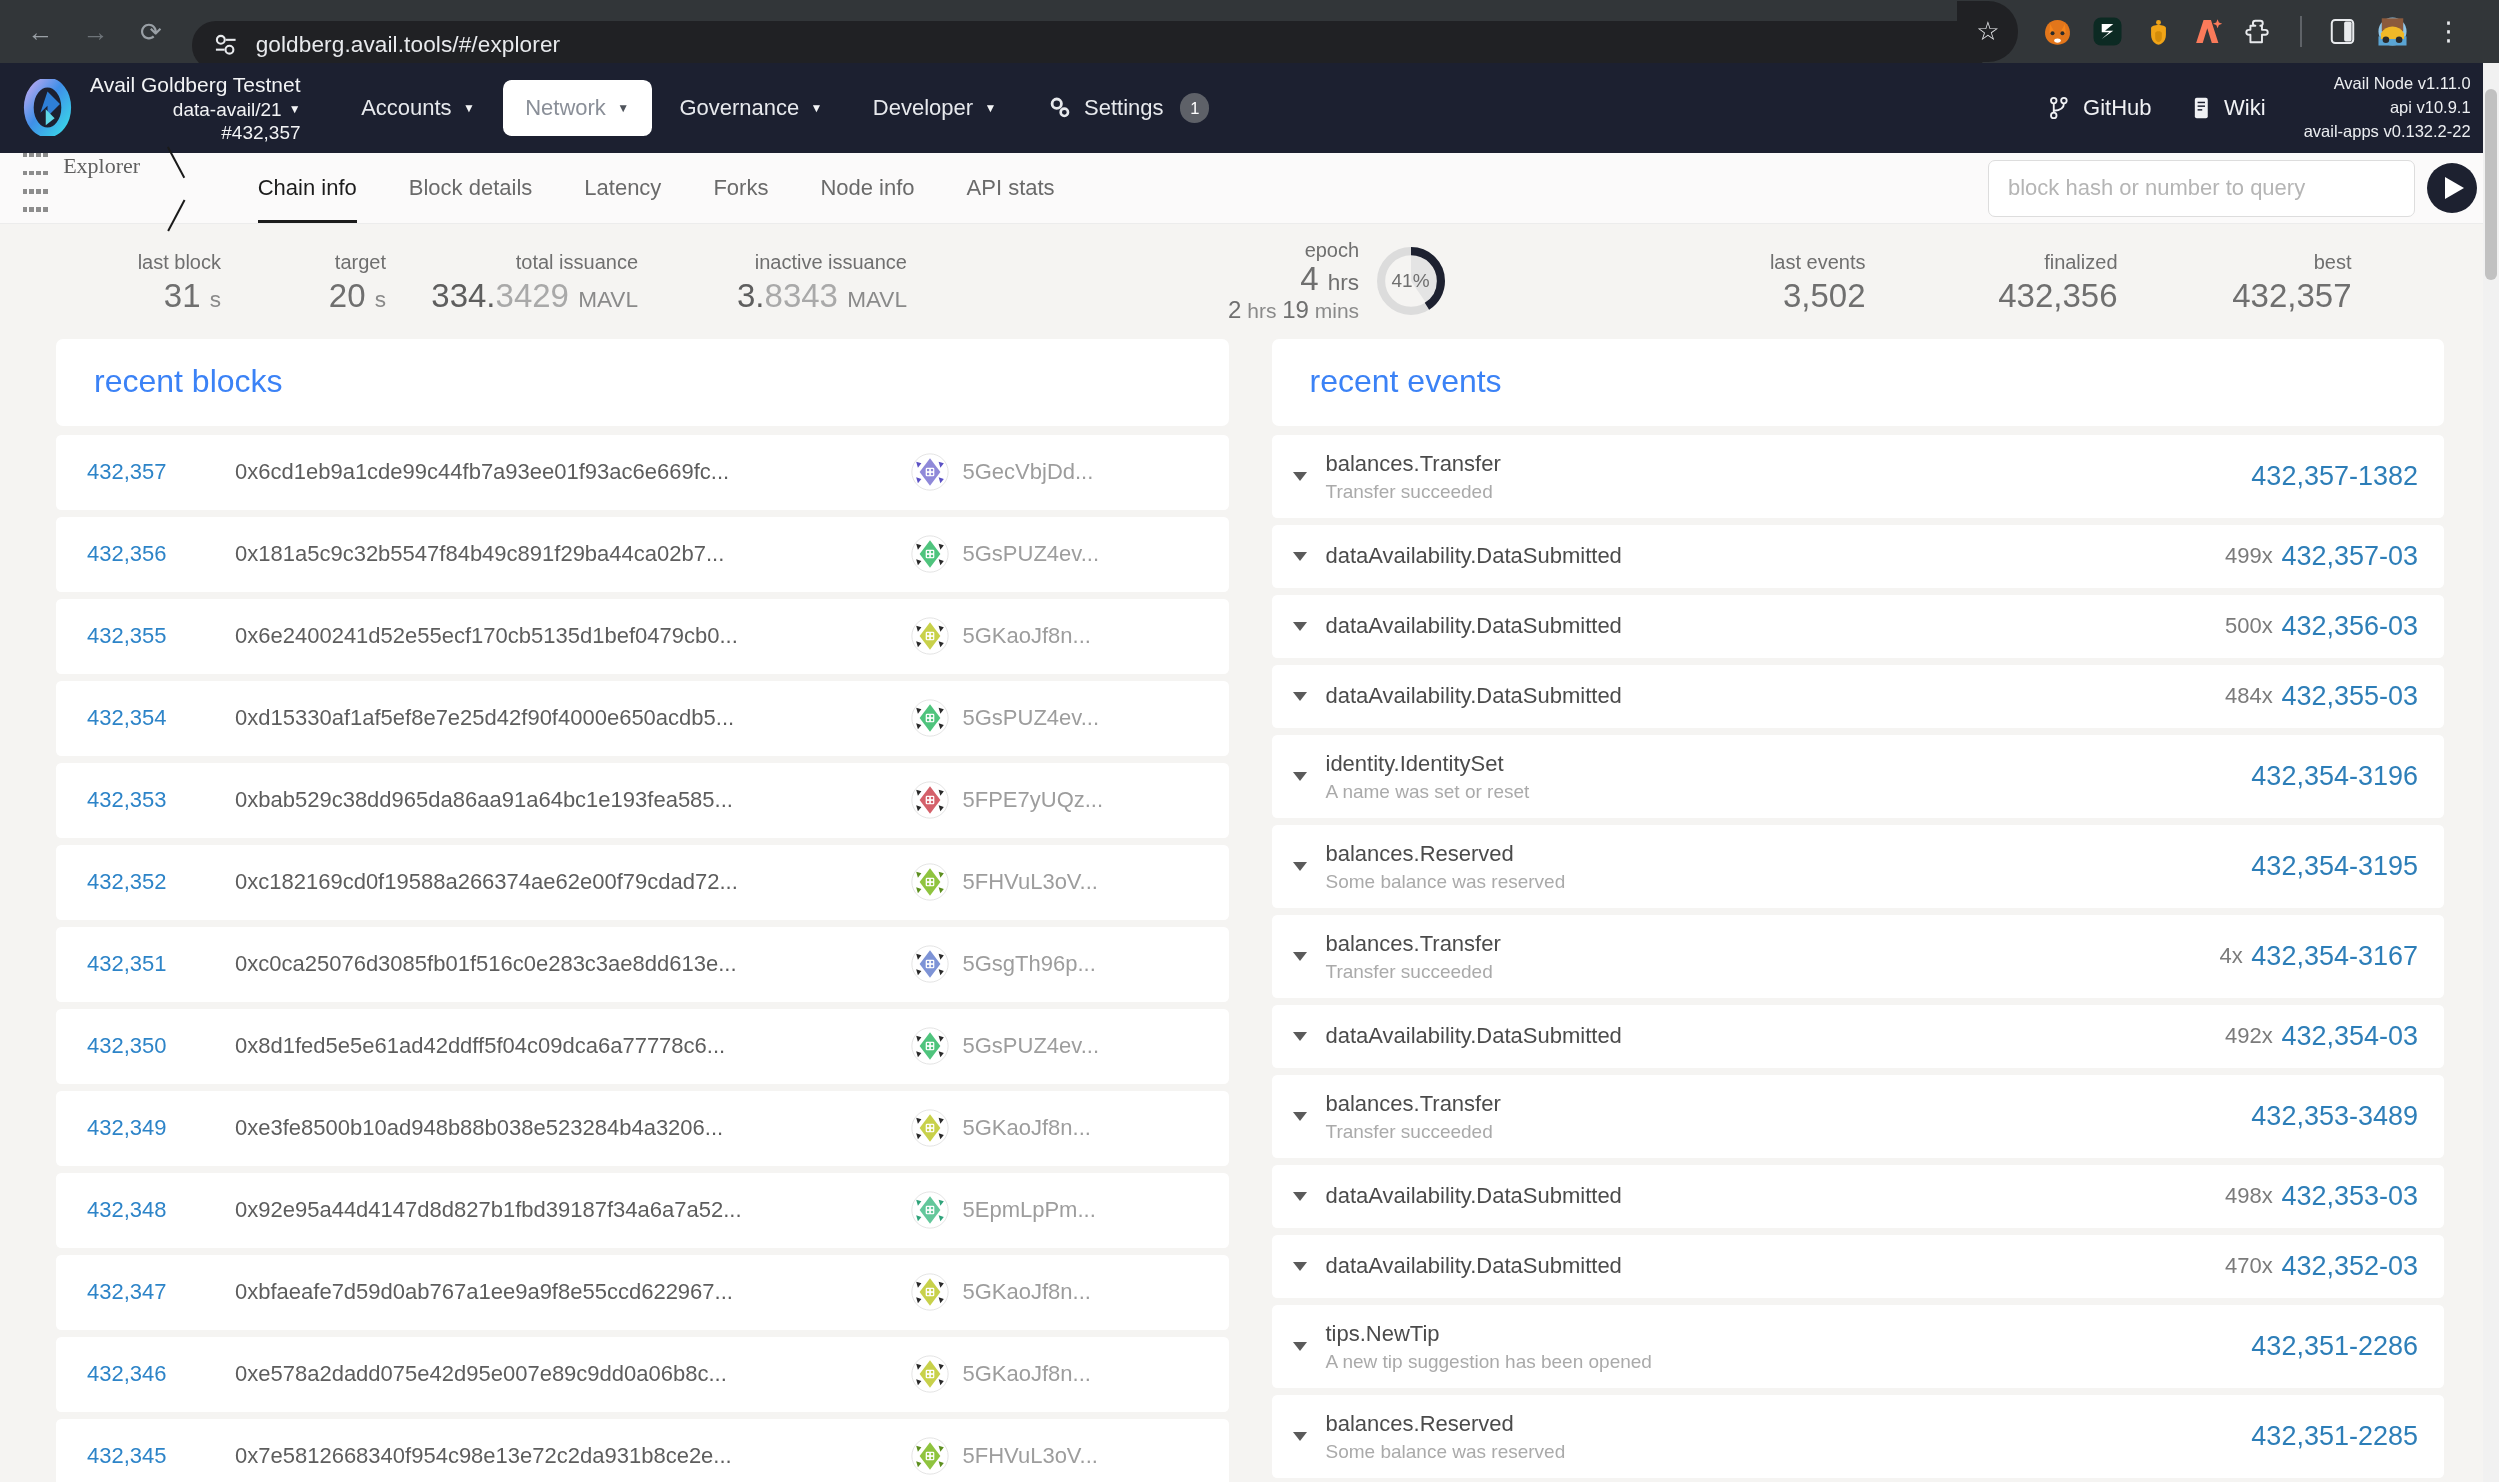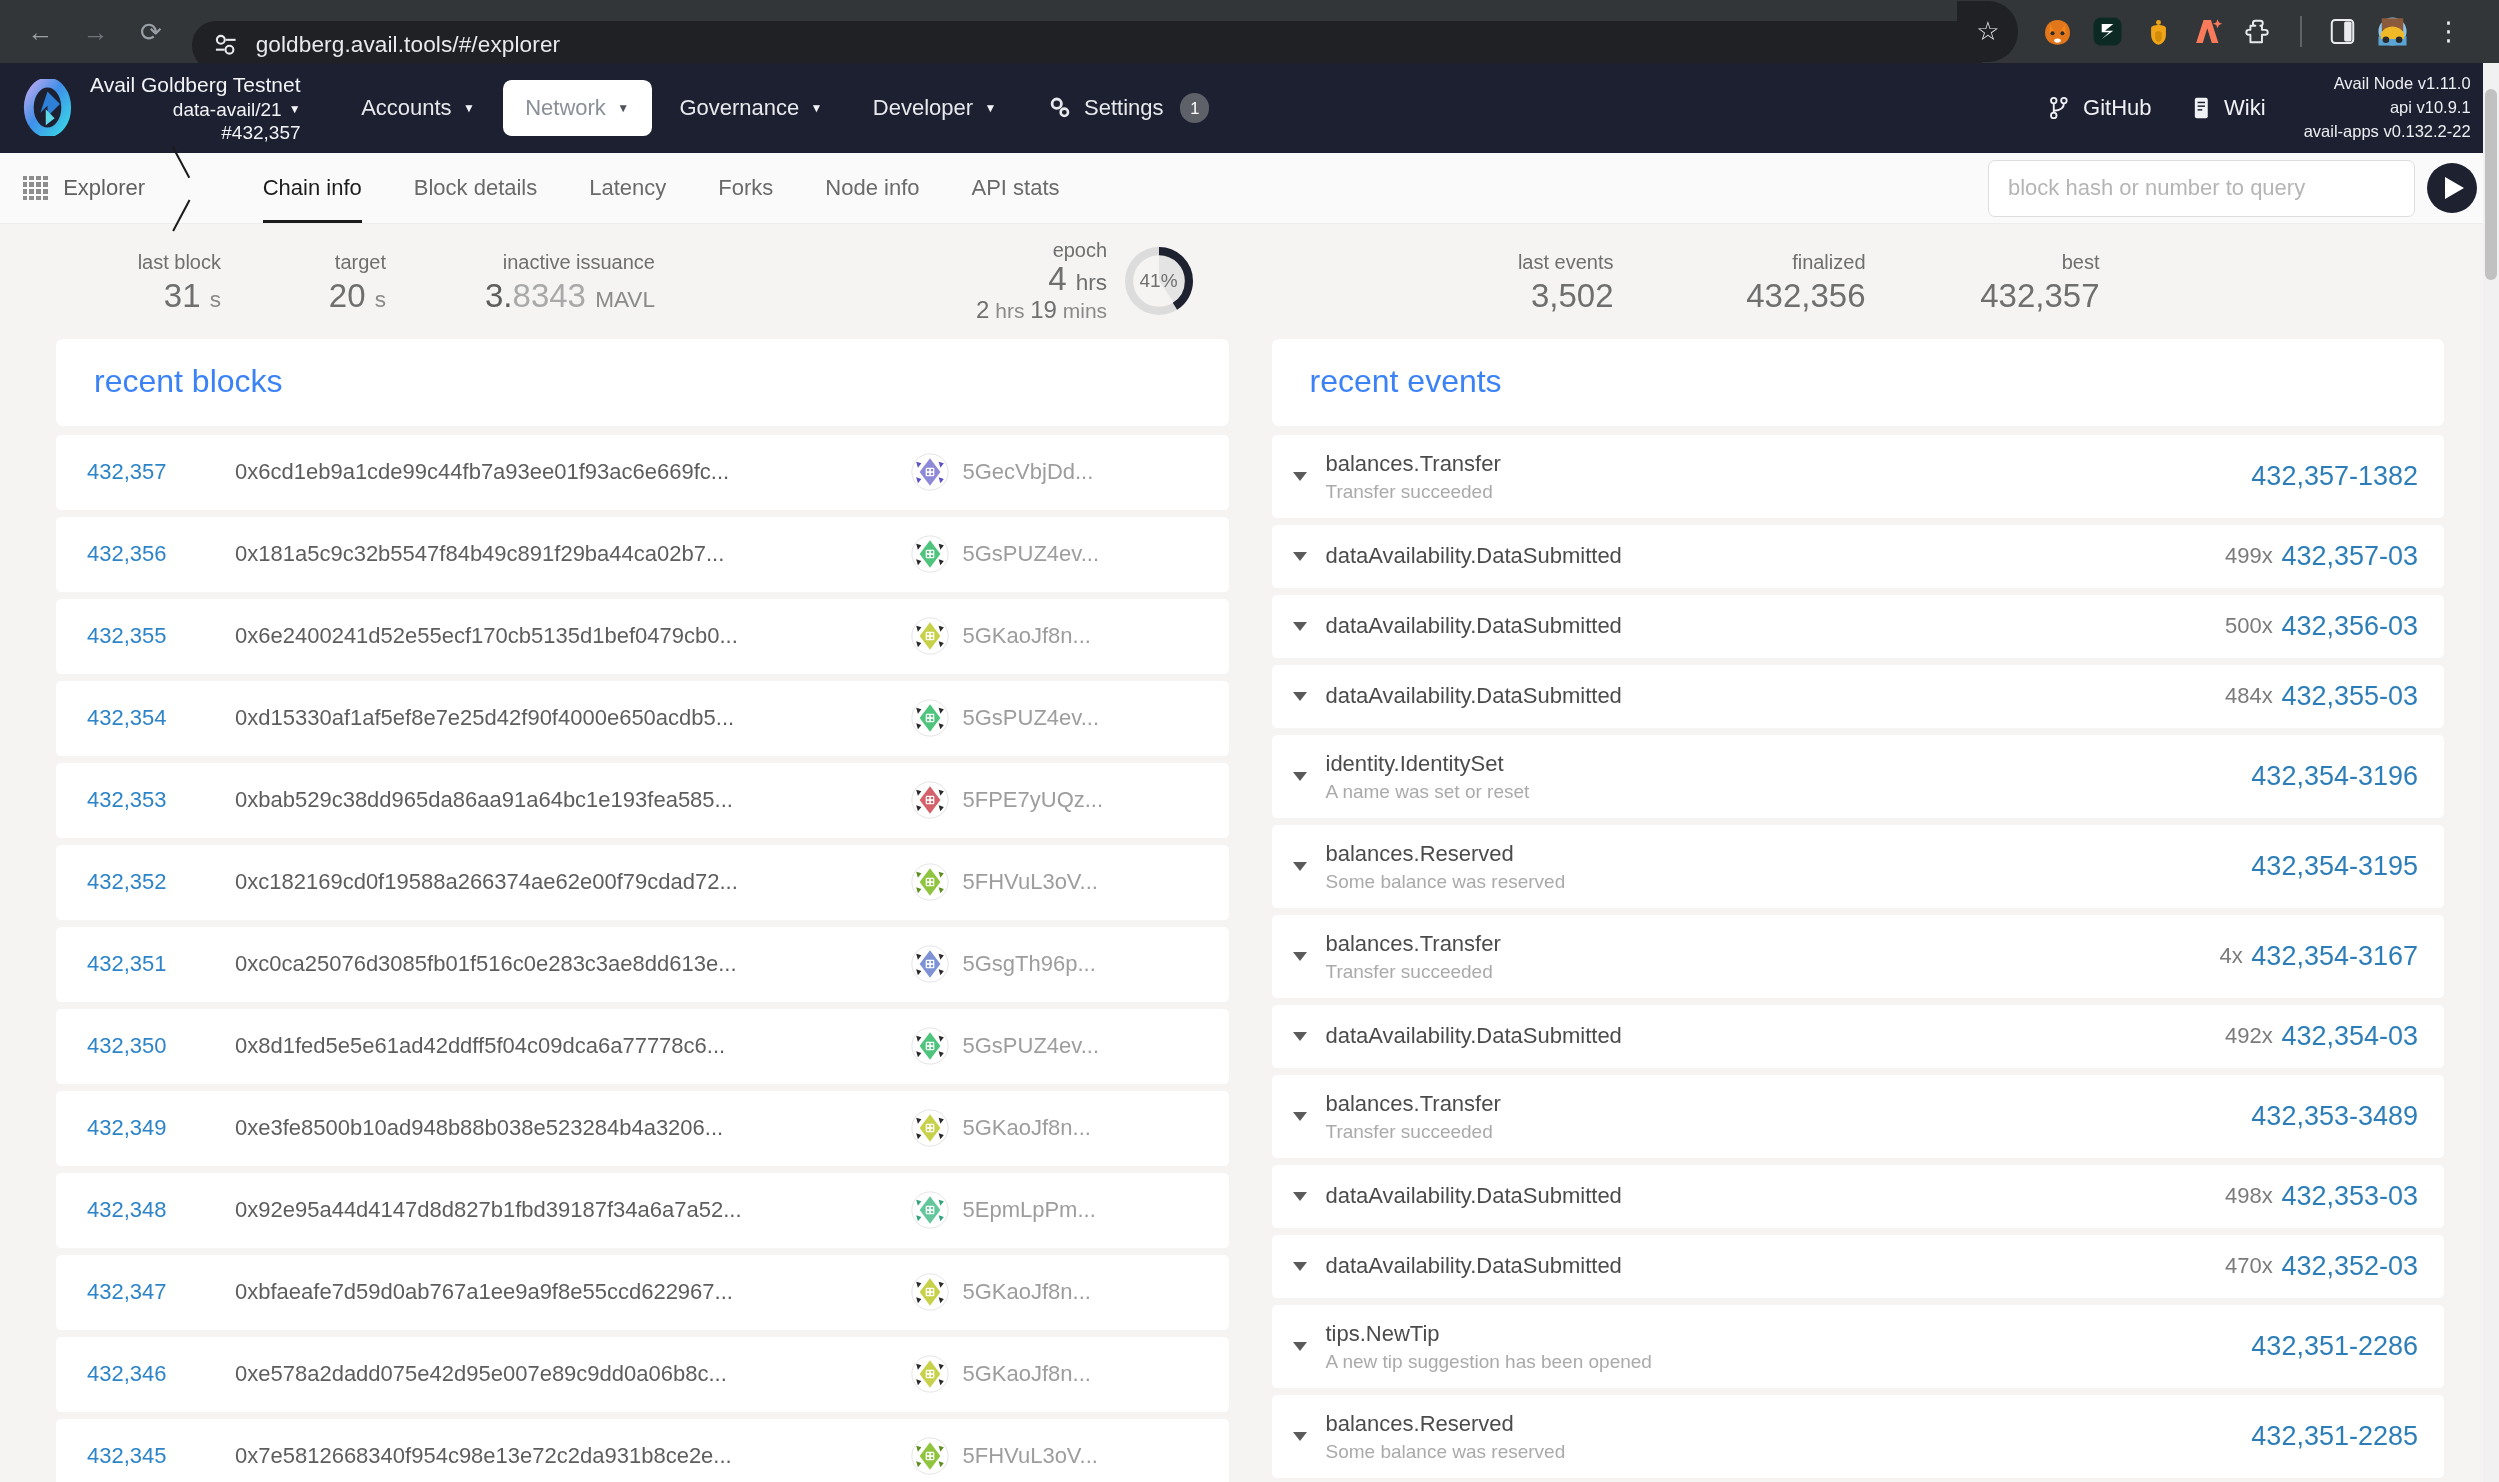--- a/index.html
+++ b/index.html
@@ -66,21 +66,21 @@
   .hdr-right { margin-left: auto; display: flex; align-items: center; gap: 38px; padding-right: 10.4px; }
   .hdr-link { display: flex; align-items: center; gap: 12px; color: #f0f1f4; font-size: 22px; }
   .hdr-link svg { width: 22.6px; height: 24px; }
   .versions { text-align: right; color: #eceef1; font-size: 16.5px; line-height: 1.45; }
 
   
   .tabbar {
     height: 71px; background: #fbfafa; display: flex; align-items: stretch;
     border-bottom: 0.9px solid #ececec; position: relative;
   }
-  .explorer-crumb { display: flex; align-items: center; gap: 15.6px; padding: 0 22.6px 0 22.6px; flex: none; }
+  .explorer-crumb { display: flex; gap: 15.6px; padding: 0 22.6px 0 22.6px; flex: none; font-family: Liberation Serif, serif; }
   .grid-icon { display: grid; grid-template-columns: repeat(4, 4.3px); grid-gap: 2.6px; }
   .grid-icon i { width: 4.3px; height: 4.3px; background: #8d8d8d; display: block; }
   .crumb-label { color: #5f5f5f; font-size: 22px; }
   .chev {
     width: 38px; position: relative; flex: none;
   }
   .chev::before, .chev::after {
     content: ""; position: absolute; left: 5.2px; width: 35px; height: 1.7px; background: #1a1a1a;
     transform-origin: left center;
   }
@@ -360,20 +360,24 @@
 
 <div class="summary">
   <div class="stat" style="width:165px">
     <div class="stat-label">last block</div>
     <div class="stat-val"><span>31</span> <span class="unit">s</span></div>
   </div>
   <div class="stat" style="width:165px">
     <div class="stat-label">target</div>
     <div class="stat-val"><span>20</span> <span class="unit">s</span></div>
   </div>
+  <div class="stat" style="width:252px">
+    <div class="stat-label">total issuance</div>
+    <div class="stat-val"><span class="strong">334.</span><span class="dim">3429</span> <span class="unit">MAVL</span></div>
+  </div>
   <div class="stat" style="width:269px">
     <div class="stat-label">inactive issuance</div>
     <div class="stat-val"><span class="strong">3.</span><span class="dim">8343</span> <span class="unit">MAVL</span></div>
   </div>
 
   <div class="epoch-block" style="margin-left:321px">
     <div class="epoch-txt">
       <div class="epoch-label">epoch</div>
       <div class="epoch-main"><span>4</span> <span class="unit">hrs</span></div>
       <div class="epoch-sub"><span class="n">2</span> <span>hrs</span> <span class="n">19</span> <span>mins</span></div>

